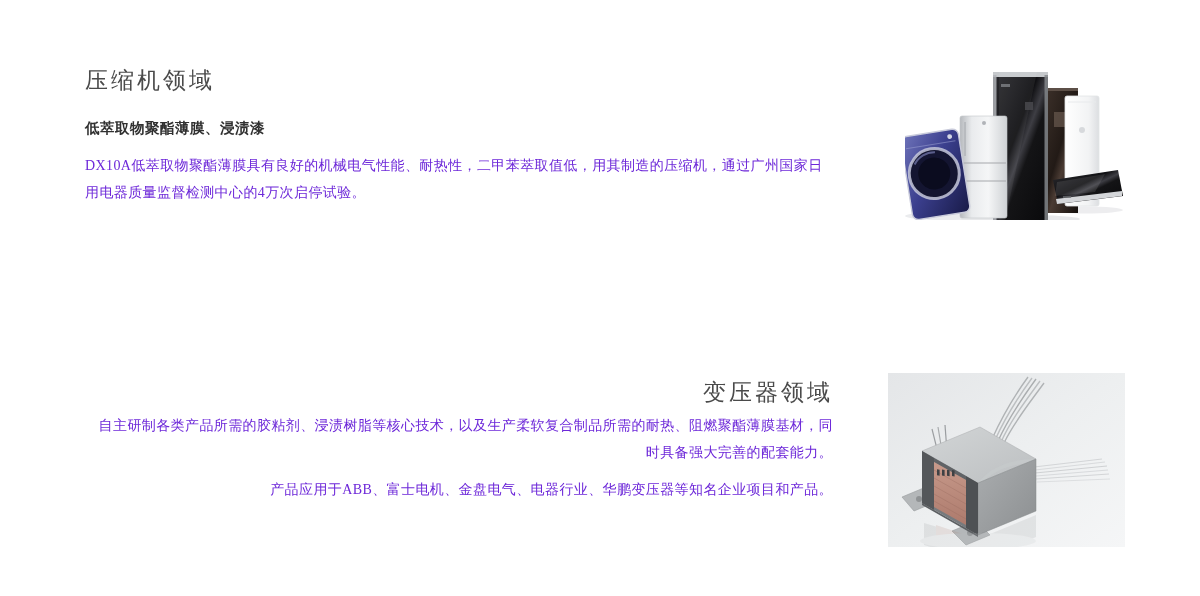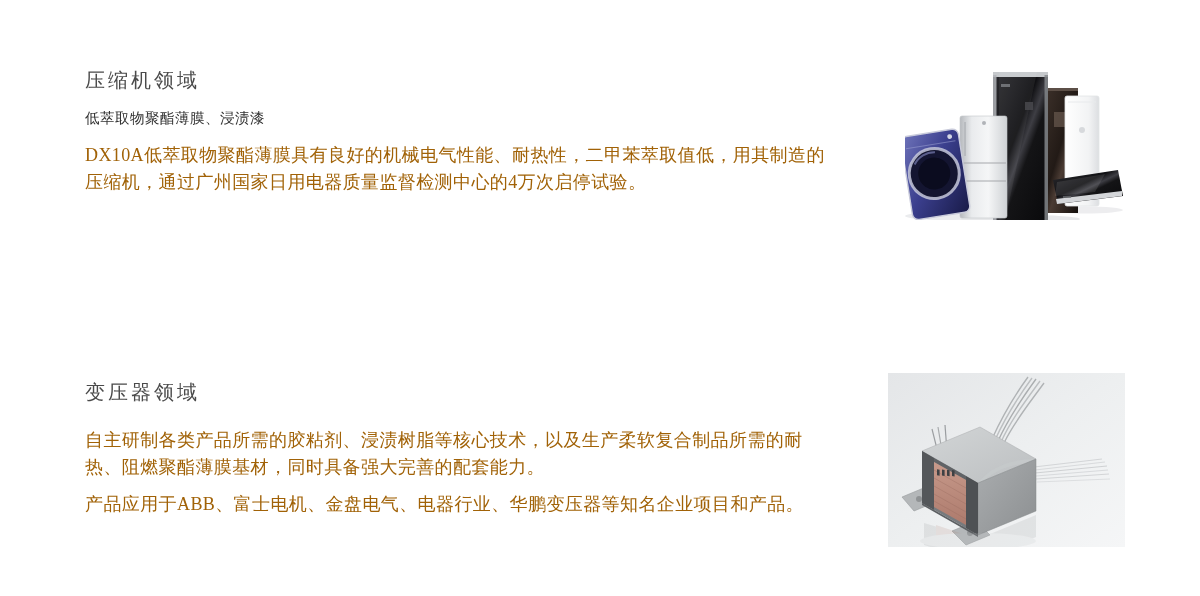--- a/index.html
+++ b/index.html
@@ -10,48 +10,48 @@
     position:relative;
     font-family:"Liberation Serif","DejaVu Serif",serif;
   }
   .text-col {
     position:absolute;
     left:85px;
     width:748px;
     color:#3d3d3d;
   }
   #sec1 { top:64px; }
-  #sec2 { top:376px; }
+  #sec2 { top:376px;text-align:right; }
   .sec-heading {
     margin:0;
     font-family:Liberation Sans, sans-serif;
     font-weight:400;
-    font-size:20px;
+    font-size:23px;
     line-height:32px;
     letter-spacing:3px;
     color:#4a4a4a;
   }
   .sec-sub {
-    margin:12px 0 0 0;
+    margin:22px 0 0 0;
     font-family:"Liberation Sans","DejaVu Sans",sans-serif;
-    font-weight:400;
+    font-weight:700;
     font-size:14.5px;
     line-height:20px;
     letter-spacing:0.5px;
     color:#303030;
   }
   .sec-para {
     margin:14px 0 0 0;
-    font-size:18px;
+    font-size:14px;
     line-height:27px;
     letter-spacing:0.4px;
     white-space:pre-line;
-    color:#a16207;
-  }
-  #sec2 .sec-para.first { margin-top:19px;font-family:Liberation Serif, serif; }
+    color:#6d28d9;
+  }
+  #sec2 .sec-para.first { margin-top:4px;font-family:Liberation Serif, serif; }
   #sec2 .sec-para.last  { margin-top:10px; }
   .figure { position:absolute; }
   #fig-appliances { left:905px; top:58px;  width:218px; height:162px; }
   #fig-transformer{ left:888px; top:373px; width:237px; height:174px; }
   .figure svg { display:block; width:100%; height:100%; }
 </style>
 </head>
 <body>
 
 <main>

